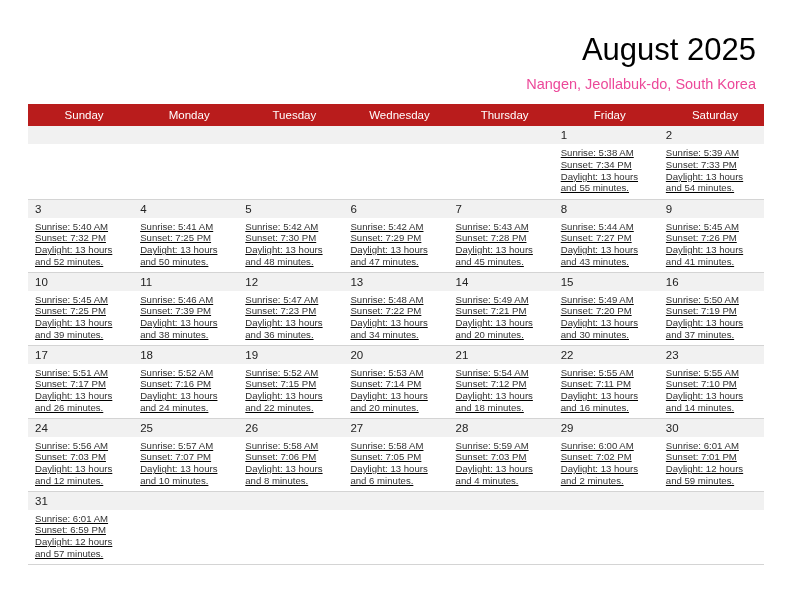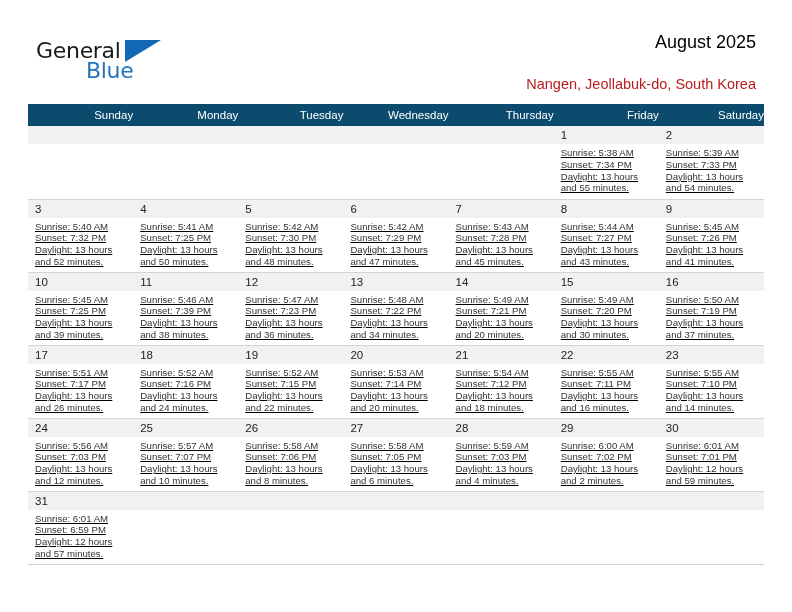--- a/index.html
+++ b/index.html
@@ -46,48 +46,48 @@
   .logo-flag {
     position: absolute;
     left: 89px; top: 2px;
     width: 0; height: 0;
     border-left: 36px solid #1268b3;
     border-bottom: 22px solid transparent;
   }
   .title {
     position: absolute;
     right: 36px; top: 32px;
-    font-size: 18px;
+    font-size: 31px;
     color: #000000;
     text-align: right;
     white-space: nowrap;
   }
   .subtitle {
     position: absolute;
     right: 36px; top: 76px;
     font-size: 14.5px;
-    color: #b91c1c;
+    color: #ec4899;
     text-align: right;
     white-space: nowrap;
   }
 
   
   .calendar {
     position: absolute;
     left: 28px; top: 104px;
     width: 736px;
     border-collapse: collapse;
     table-layout: fixed;
   }
   .calendar th {
-    background: #0c4a6e;
+    background: #b91c1c;
     color: #ffffff;
     font-size: 11.5px;
     font-weight: normal;
-    text-align: right;
+    text-align: center;
     padding: 4px 0 5px 7px;
     height: 22px;
     border: none;
   }
   .calendar td {
     vertical-align: top;
     border: 1px solid #d4d4d4;
     border-left: none;
     border-right: none;
     padding: 0;
@@ -122,25 +122,20 @@
     line-height: 11.8px;
     white-space: nowrap;
   }
 </style>
 </head>
 <body>
 
 <div class="page">
 
   <div class="header">
-    <div class="logo">
-      <span class="logo-general">General</span>
-      <span class="logo-flag"></span>
-      <span class="logo-blue">Blue</span>
-    </div>
     <div class="title">August 2025</div>
     <div class="subtitle">Nangen, Jeollabuk-do, South Korea</div>
   </div>
 
   <table class="calendar">
     <thead>
       <tr id="weekday-row">
           <th>Sunday</th>
           <th>Monday</th>
           <th>Tuesday</th>

